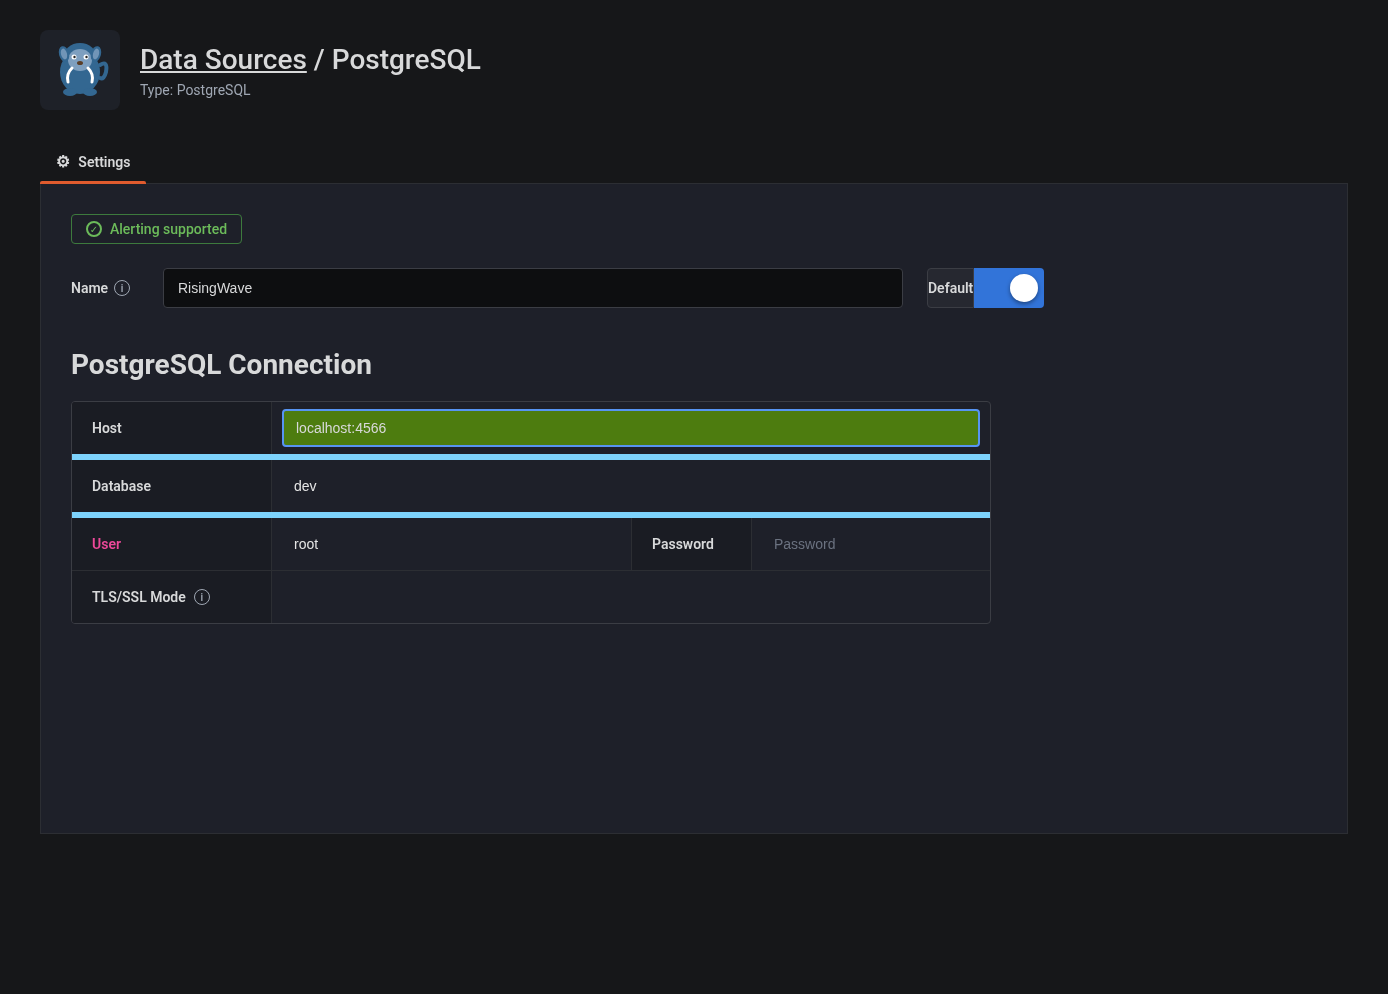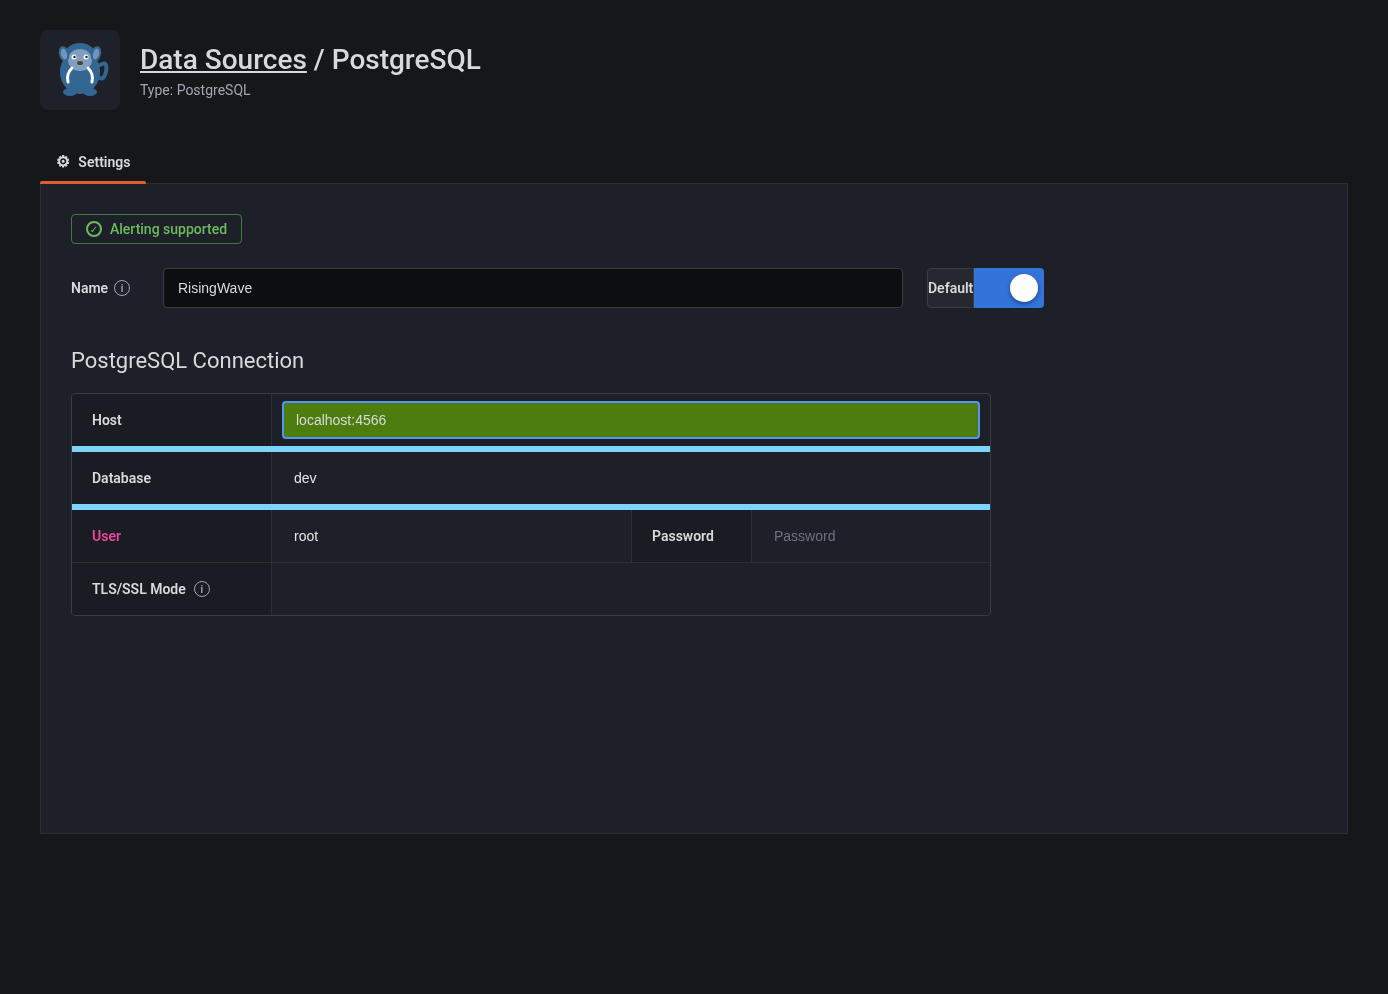--- a/index.html
+++ b/index.html
@@ -202,22 +202,22 @@
     .toggle-knob {
       width: 28px;
       height: 28px;
       background: #ffffff;
       border-radius: 50%;
       box-shadow: 0 2px 4px rgba(0,0,0,0.4);
     }
 
     
     .section-title {
-      font-size: 22px;
-      font-weight: 400;
+      font-size: 28px;
+      font-weight: 700;
       color: #d8d9da;
       margin-bottom: 20px;
     }
 
     
     .connection-table {
       border: 1px solid #3b3d44;
       border-radius: 4px;
       overflow: hidden;
       width: 100%;

